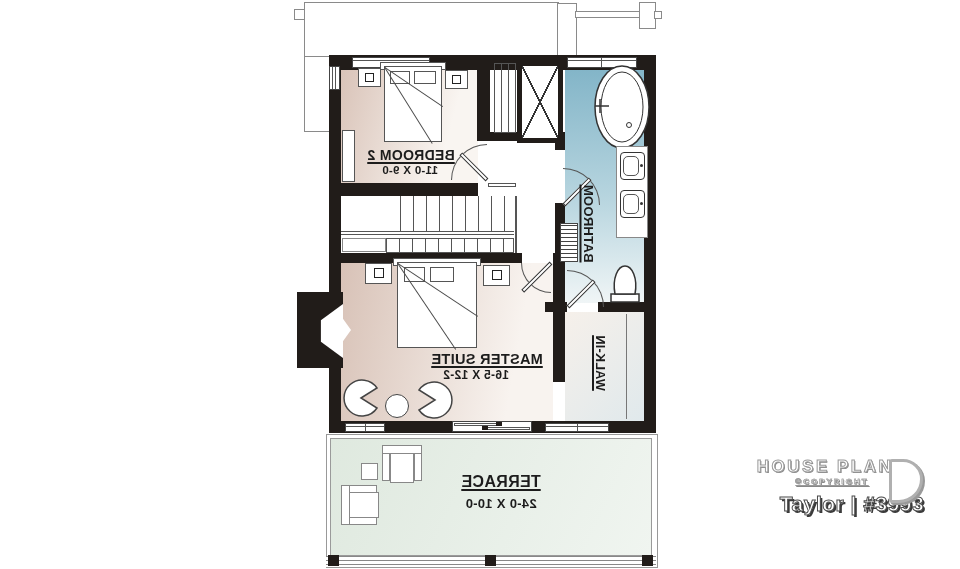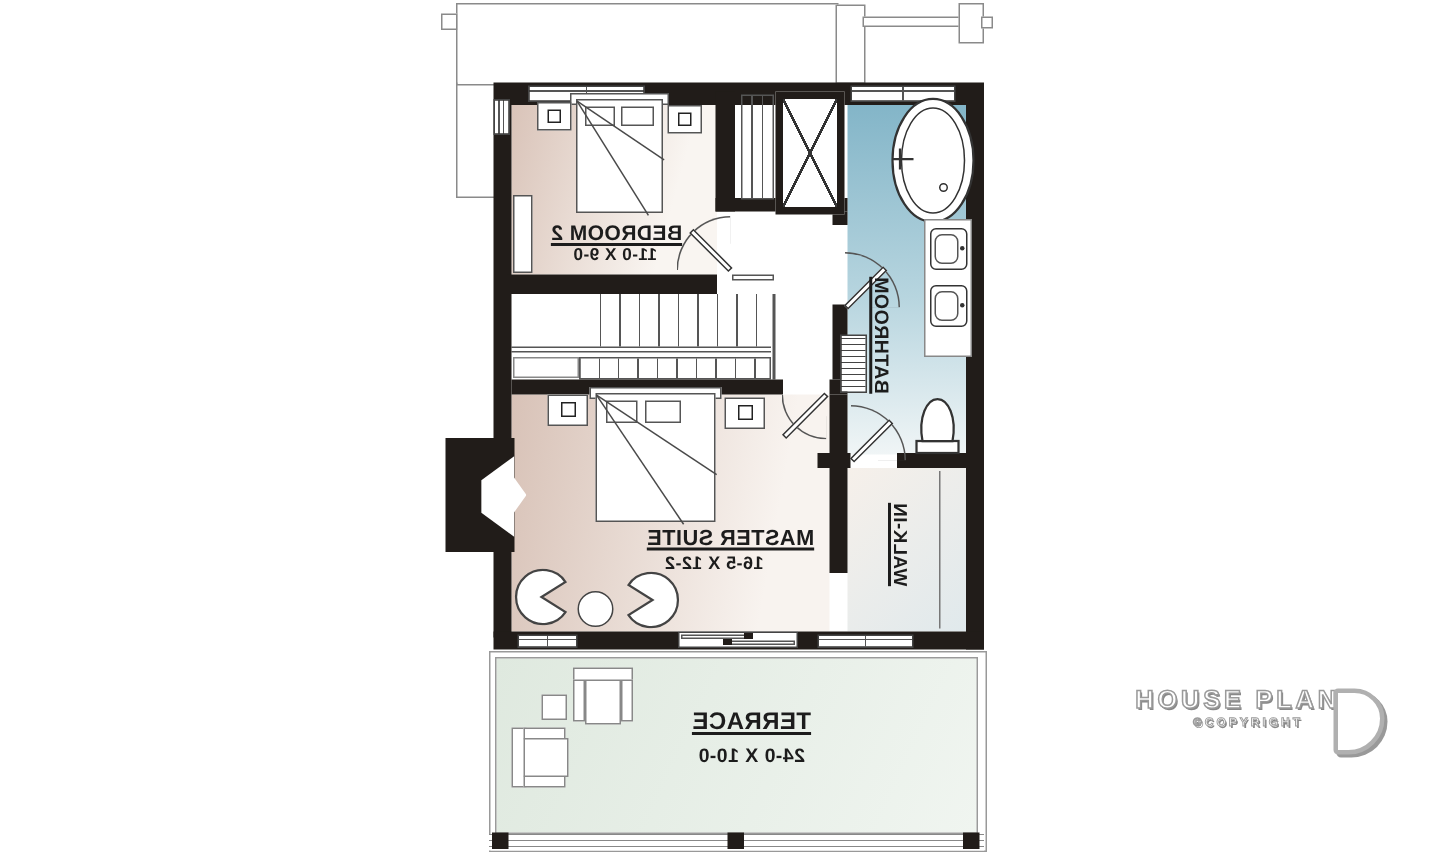--- a/index.html
+++ b/index.html
@@ -181,17 +181,18 @@
   <div class="label" style="left:355px;top:164px;width:110px;font-size:11.5px;">11-0 X 9-0</div>
   <div class="label room" style="left:422px;top:351px;width:130px;font-size:14.5px;">MASTER SUITE</div>
   <div class="label" style="left:416px;top:368px;width:120px;font-size:12px;">16-5 X 12-2</div>
   <div class="vlabel" style="left:538px;top:216px;width:100px;font-size:13px;">BATHROOM</div>
   <div class="vlabel" style="left:557px;top:356px;width:86px;font-size:12.5px;">WALK-IN</div>
   <div class="label room" style="left:436px;top:473px;width:130px;font-size:16px;">TERRACE</div>
   <div class="label" style="left:436px;top:496px;width:130px;font-size:13px;">24-0 X 10-0</div>
 
   <div class="abs" style="left:752px;top:458px;width:200px;">
     <div class="brand-line" style="padding-right:40px;">HOUSE PLANS</div>
-    <div class="brand-copy" style="padding-right:40px;">©COPYRIGHT</div>
+    <div class="brand-copy" style="padding-right:40px;text-decoration:underline;">©COPYRIGHT</div>
+    <div class="brand-title">Taylor | #3993</div>
   </div>
   <div class="abs" style="left:889px;top:459px;width:34px;height:44px;border:3px solid #b0b0b0;border-radius:3px 20px 24px 3px;background:#fff;box-shadow:2px 2px 0 #999;box-sizing:border-box;"></div>
 
 </div>
 
 </body></html>

